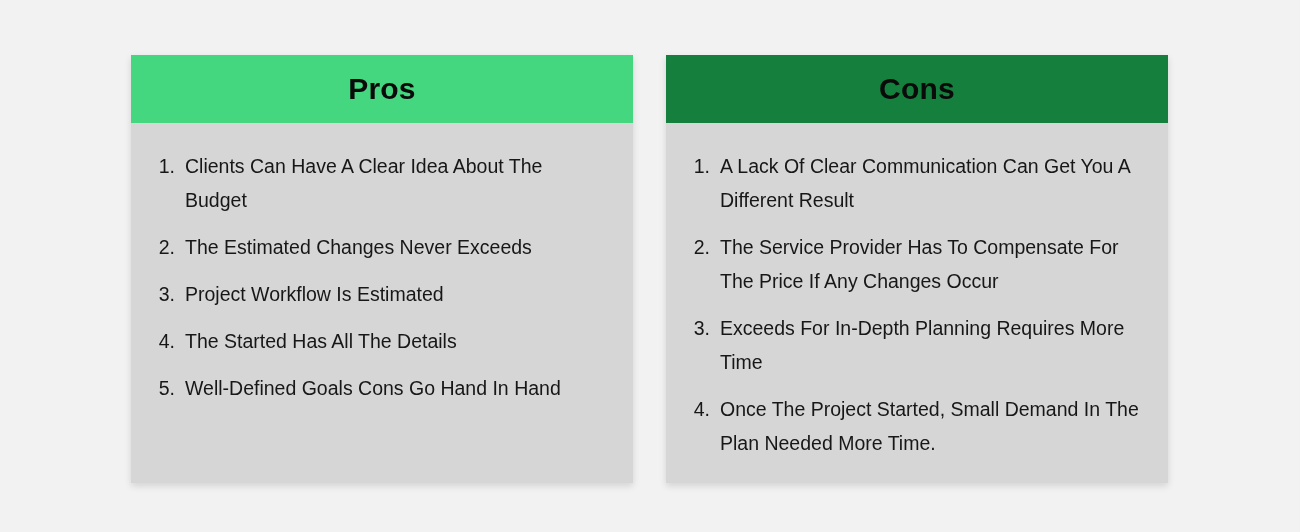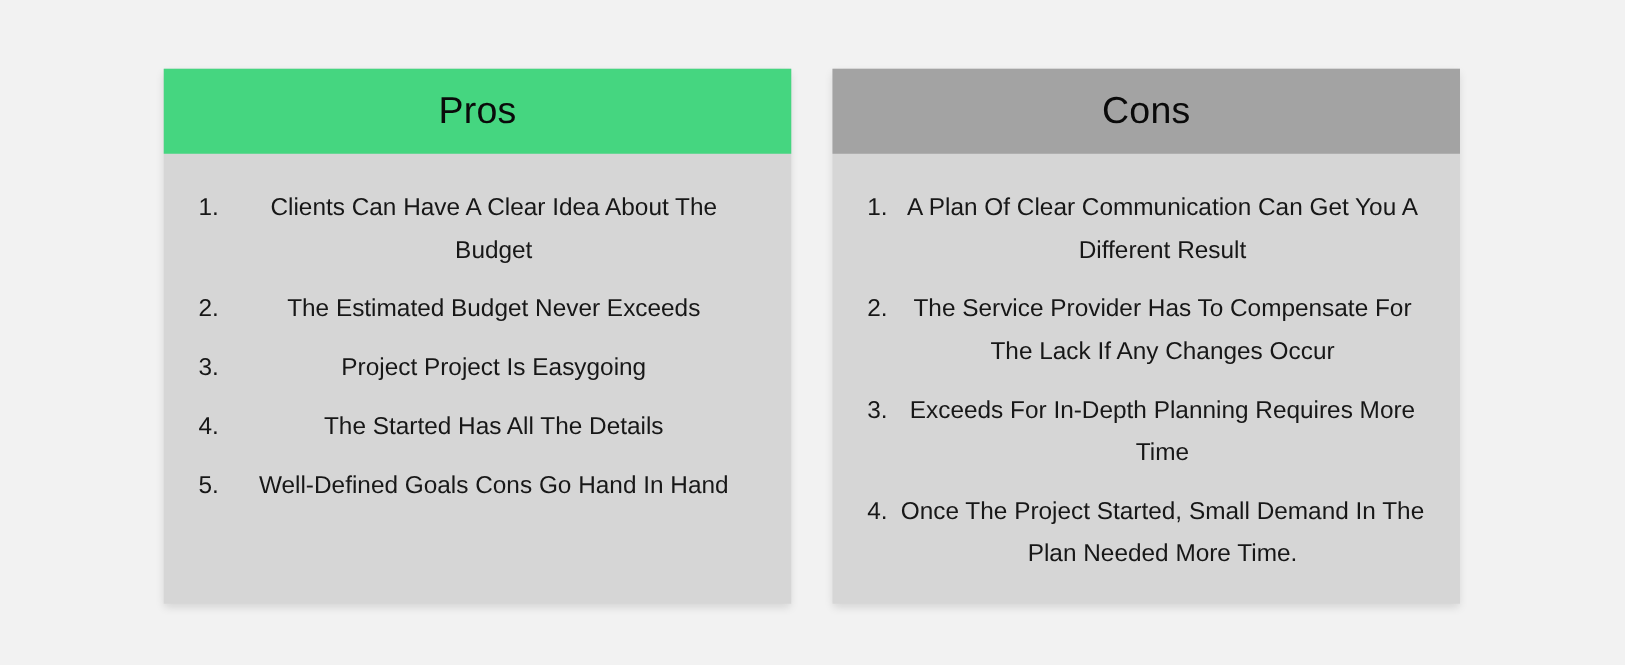--- a/index.html
+++ b/index.html
@@ -44,34 +44,33 @@
   .card-header {
     height: 68px;
     flex: 0 0 68px;
     display: flex;
     align-items: center;
     justify-content: center;
   }
 
   .card-header-title {
     font-size: 30px;
-    font-weight: 400;
+    font-weight: 700;
     color: #0a0a0a;
     letter-spacing: 0.2px;
     line-height: 1;
   }
 
   .card-header.pros { background: #45d680; }
   .card-header.cons { background: #e85aa8; }
 
   .card-body {
     flex: 1 1 auto;
     padding: 26px 22px 20px 22px;
     box-sizing: border-box;
-    text-align: center;
   }
 
   ol.item-list {
     margin: 0;
     padding: 0;
     list-style: none;
     counter-reset: li;
   }
 
   ol.item-list > li {
@@ -107,36 +106,36 @@
 <div id="stage">
   <div class="cards-row">
 
     <section class="card" style="background: rgb(214, 214, 214);">
       <div class="card-header pros" style="background: rgb(69, 214, 128);">
         <h2 class="card-header-title">Pros</h2>
       </div>
       <div class="card-body">
         <ol class="item-list">
           <li>Clients Can Have A Clear Idea About The Budget</li>
-          <li>The Estimated Budget Never Exceeds</li>
-          <li>Project Project Is Easygoing</li>
+          <li>The Estimated Changes Never Exceeds</li>
+          <li>Project Workflow Is Estimated</li>
           <li>The Started Has All The Details</li>
           <li>Well-Defined Goals Cons Go Hand In Hand</li>
         </ol>
       </div>
     </section>
 
     <section class="card" style="background: rgb(214, 214, 214);">
-      <div class="card-header cons" style="background: #a3a3a3;">
+      <div class="card-header cons" style="background: #15803d;">
         <h2 class="card-header-title">Cons</h2>
       </div>
       <div class="card-body">
         <ol class="item-list">
-          <li>A Plan Of Clear Communication Can Get You A Different Result</li>
-          <li>The Service Provider Has To Compensate For The Lack If Any Changes Occur</li>
+          <li>A Lack Of Clear Communication Can Get You A Different Result</li>
+          <li>The Service Provider Has To Compensate For The Price If Any Changes Occur</li>
           <li>Exceeds For In-Depth Planning Requires More Time</li>
           <li>Once The Project Started, Small Demand In The Plan Needed More Time.</li>
         </ol>
       </div>
     </section>
 
   </div>
 </div>
 
 </body></html>

